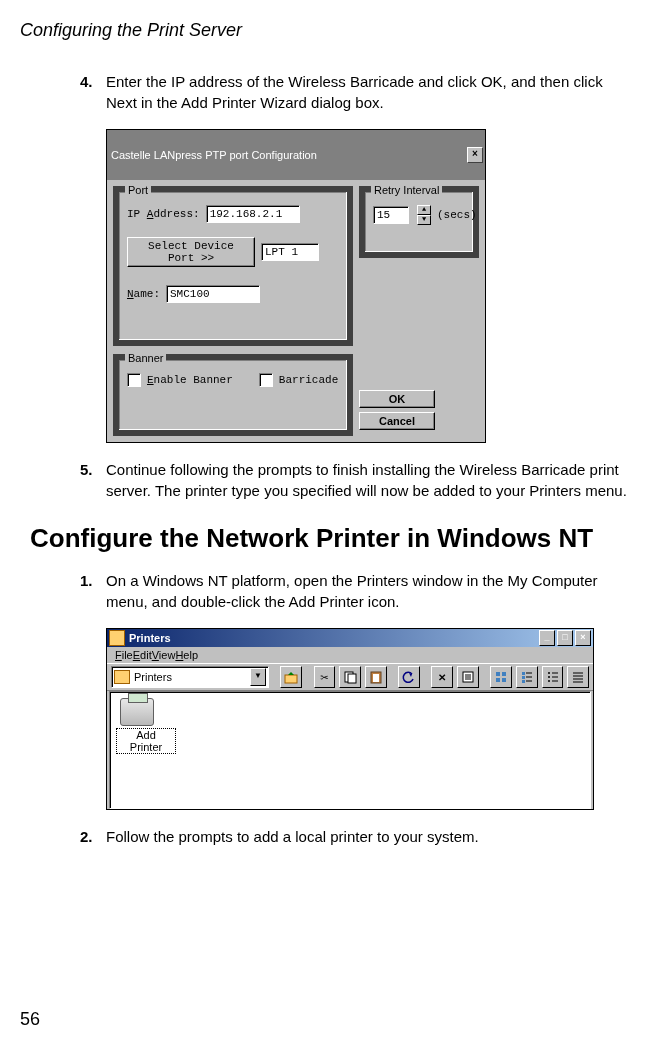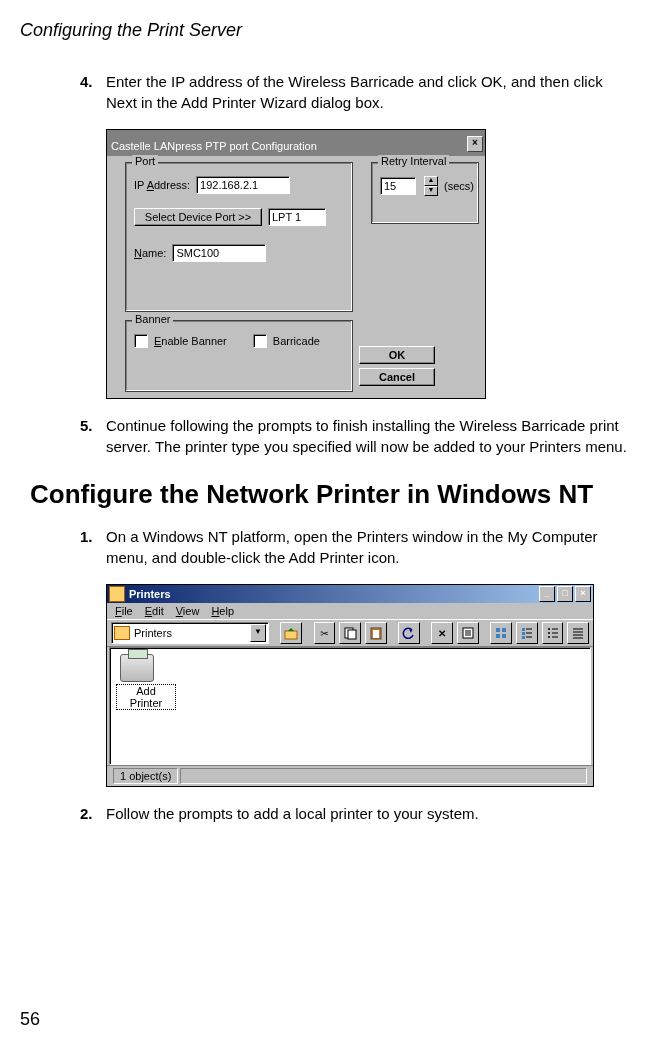--- a/index.html
+++ b/index.html
@@ -52,22 +52,22 @@
     border: 1px solid #000;
     background: #c0c0c0;
     font-family: "MS Sans Serif", Tahoma, sans-serif;
     font-size: 11px;
   }
   .titlebar {
     background: #808080;
     color: #fff;
     height: 18px;
     display: flex;
-    align-items: flex-end;
-    padding: 4px 2px;
+    align-items: center;
+    padding: 16px 2px;
   }
   .titlebar-text {
     flex: 1;
     font-size: 11px;
     padding-left: 2px;
   }
   .close-x {
     width: 14px; height: 14px;
     background: #c0c0c0;
     border: 1px solid #fff;
@@ -80,35 +80,34 @@
     color:#000;
   }
   .dlg-body {
     display: flex;
     padding: 6px;
     gap: 6px;
   }
   .col-left { flex: 1; display:flex; flex-direction:column; gap:8px;}
   .col-right { width: 120px; display:flex; flex-direction:column; gap:8px;}
   .group {
-    border: 1px solid #404040;
+    border: 6px solid #404040;
     box-shadow: inset -1px -1px 0 #fff, inset 1px 1px 0 #808080;
     padding: 10px 8px 8px 8px;
     position: relative;
-    margin-left: 12px;
   }
   .group-title {
     position: absolute;
     top: -8px;
     left: 6px;
     background: #c0c0c0;
     padding: 0 3px;
     font-size: 11px;
   }
-  .row { display:flex; align-items:center; gap:6px; margin:3px 0;}
+  .row { display:flex; align-items:center; gap:6px; margin:3px 0;font-family:Liberation Mono, monospace;}
   .lbl { font-size:11px; }
   .underline { text-decoration: underline; }
   .sunken-input {
     background:#fff;
     border:1px solid #808080;
     border-right-color:#fff;
     border-bottom-color:#fff;
     box-shadow: inset 1px 1px 0 #000;
     height:16px;
     padding:0 3px;
@@ -176,21 +175,21 @@
   .winbtns { display:flex; gap:2px;}
   .winbtns div {
     width:14px; height:14px;
     background:#c0c0c0;
     border:1px solid #fff;
     border-right-color:#000;
     border-bottom-color:#000;
     font-size:9px; line-height:12px; text-align:center; font-weight:bold;
   }
   .menubar {
-    display:flex; gap:12px;
+    display:flex; 
     padding:2px 8px;
     font-size:11px;
   }
   .menubar span .u { text-decoration: underline;}
   .toolbar {
     display:flex; align-items:center;
     padding:2px 4px;
     gap:4px;
     border-top:1px solid #fff;
     border-bottom:1px solid #808080;
@@ -459,24 +458,20 @@
             <line x1="2" y1="12" x2="12" y2="12" stroke="#000"></line>
           </svg>
       </div>
     </div>
     <div class="client">
       <div style="width:60px; text-align:center">
         <div class="printer-icon"></div>
         <span class="icon-label">Add Printer</span>
       </div>
     </div>
-    <div class="statusbar">
-      <div class="status-cell">1 object(s)</div>
-      <div class="status-rest"></div>
-    </div>
   </div>
 
   <div class="step">
     <div class="step-num">2.</div>
     <div class="step-text">Follow the prompts to add a local printer to your system.</div>
   </div>
 </div>
 
 <div class="page-num">56</div>
 

